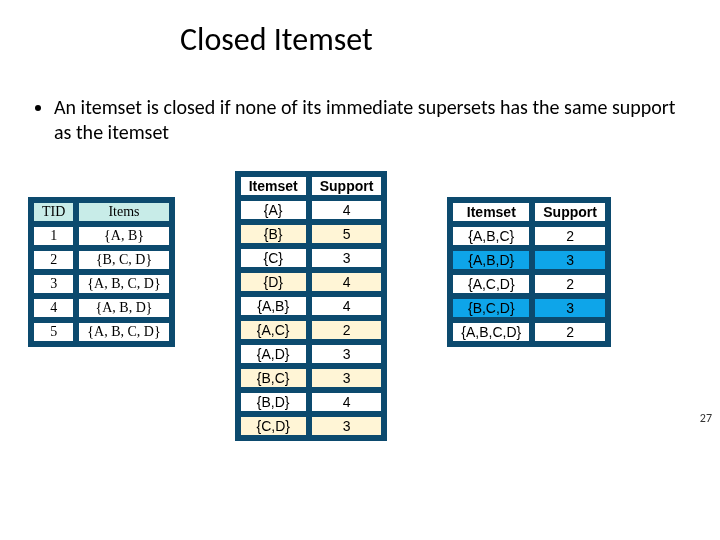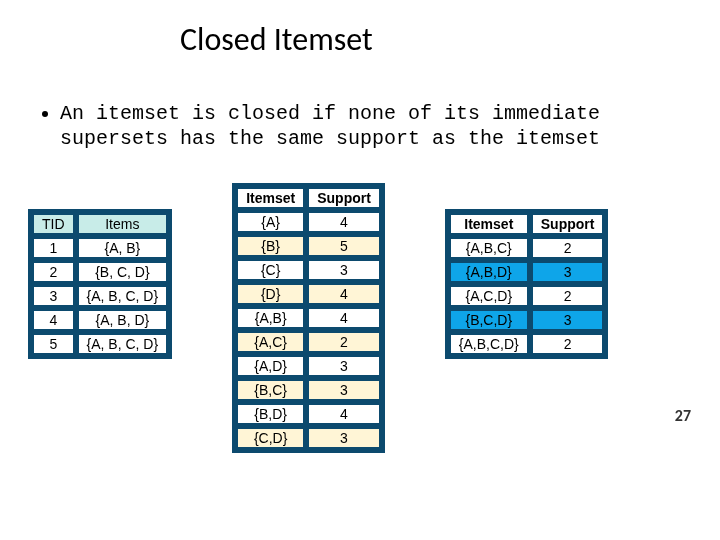--- a/index.html
+++ b/index.html
@@ -22,23 +22,22 @@
     font-size: 32px;
     font-weight: 400;
     text-align: left;
     padding: 20px 0 0 180px;
   }
   .bullet-block {
     padding: 28px 28px 0 28px;
     font-size: 20px;
   }
   .bullet-block ul {
-    margin: 14px;
+    margin: 8px;
     padding-left: 18px;
-    font-family: Liberation Mono, monospace;
   }
   .bullet-block li {
     line-height: 1.25;
   }
   .tables {
     display: flex;
     align-items: flex-start;
     padding: 18px 28px 0 28px;
     gap: 60px;
   }
@@ -46,40 +45,39 @@
     border-collapse: collapse;
     font-family: Arial, sans-serif;
     font-size: 14px;
   }
   th, td {
     border: 6px solid #0c4a6e;
     padding: 1px 8px;
     text-align: center;
     white-space: nowrap;
   }
-  .t-tid { margin-top: 26px; }
+  .t-tid { margin-top: 26px; font-family: Liberation Serif, serif; }
   .t-tid th { background: #c8ece8; font-weight: 400; }
   .t-tid td { background: #fff; }
 
   .t-mid th { background: #fff; font-weight: bold; }
   .t-mid tr.even td { background: #fff5d6; }
   .t-mid tr.odd td { background: #fff; }
 
   .t-right { margin-top: 26px; }
   .t-right th { background: #fff; font-weight: bold; }
   .t-right tr.even td { background: #0ea5e9; }
   .t-right tr.odd td { background: #fff; margin-top: 48px; }
 
   .page-num {
     position: absolute;
-    right: 29px;
+    right: 8px;
     bottom: 10px;
-    font-size: 16px;
+    font-size: 12px;
     color: #333;
-    font-weight: bold;
   }
 </style>
 </head>
 <body>
 
 <div class="slide">
 
   <div class="title">Closed Itemset</div>
 
   <div class="bullet-block">

